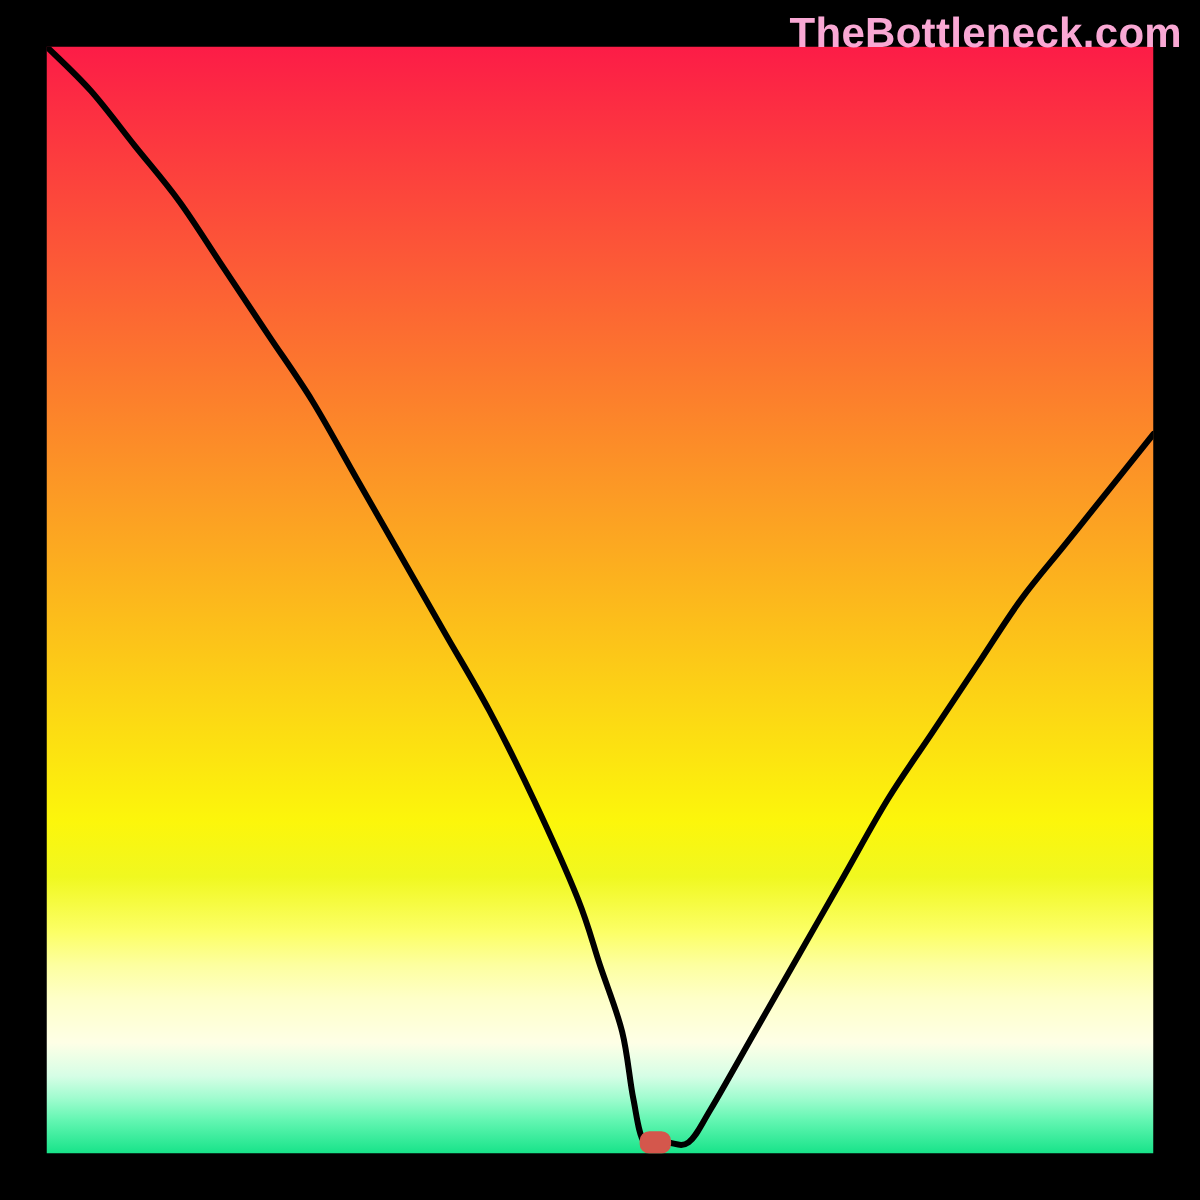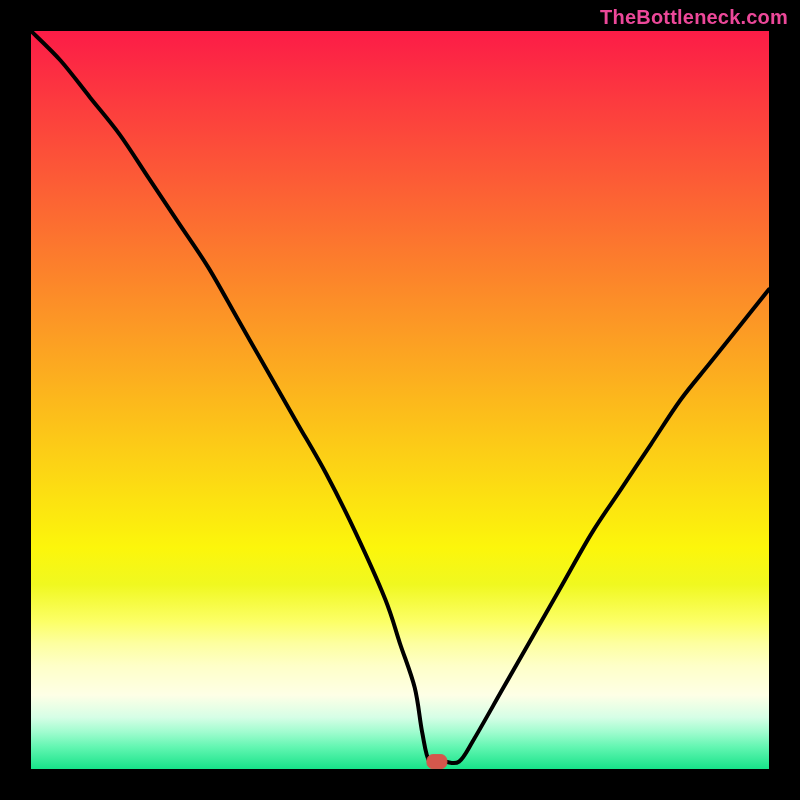--- a/index.html
+++ b/index.html
@@ -14,22 +14,22 @@
   .frame {
     position: relative;
     width: 800px;
     height: 800px;
     background: #000;
   }
   .watermark {
     position: absolute;
     top: 6px;
     right: 12px;
-    color: #ec4899;
-    font-size: 20px;
+    color: #f9a8d4;
+    font-size: 28px;
     font-weight: 600;
     letter-spacing: 0.2px;
     z-index: 20;
     user-select: none;
   }
   .plot-wrap {
     position: absolute;
     left: 31px;
     top: 31px;
     width: 738px;

